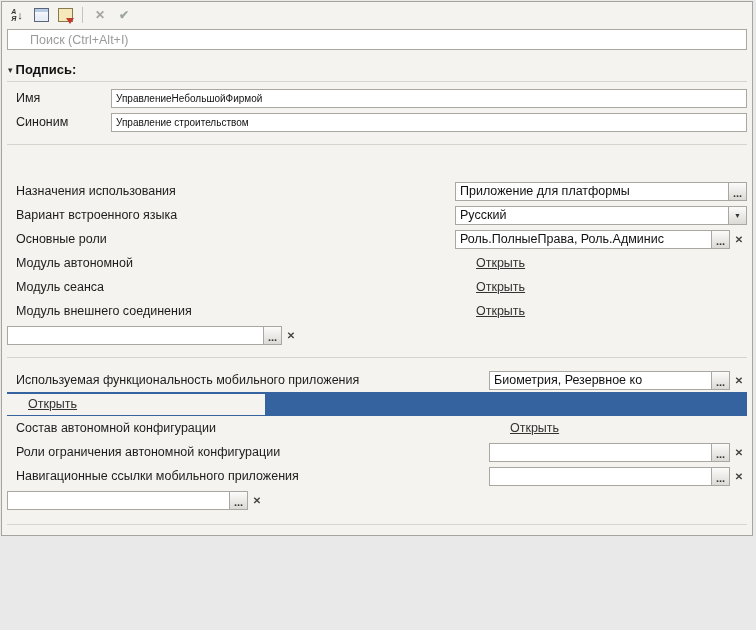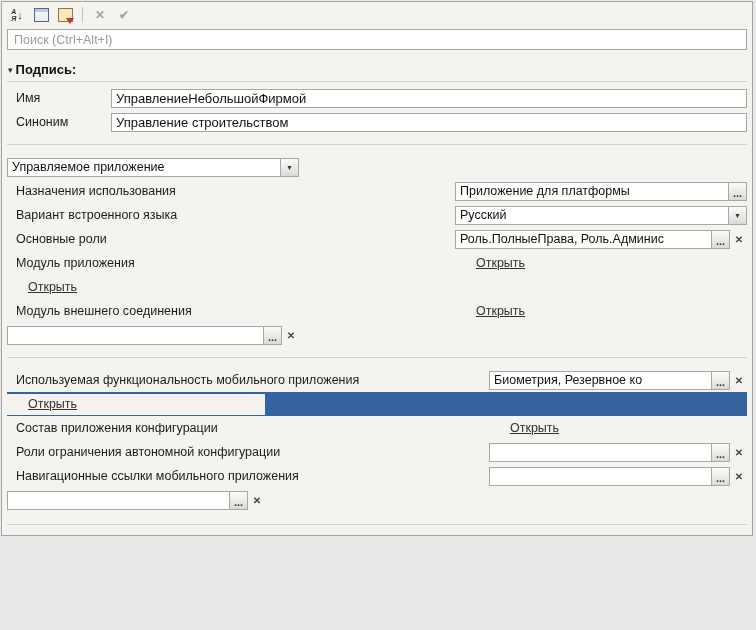--- a/index.html
+++ b/index.html
@@ -20,41 +20,41 @@
     box-shadow:inset 0 3px 0 #b8cbe4, inset 0 -3px 0 #e8eef6;}
   .imp-box{width:13px;height:12px;border:1px solid #8a7a4b;background:#f5e9bb;position:relative;}
   .imp-box::after{content:'';position:absolute;right:-2px;bottom:-3px;
     border-left:4px solid transparent;border-right:4px solid transparent;border-top:6px solid #c0392b;}
   .tb-divider{width:1px;height:16px;background:#c6c4bd;margin:0 3px;}
   .glyph-disabled{font-size:12px;font-weight:bold;color:#a3a3a3;}
   .glyph-check{font-size:12px;font-weight:bold;color:#9aa89a;}
 
   .search-wrap{padding:2px 5px 6px 5px;}
   .search{width:100%;box-sizing:border-box;height:21px;border:1px solid var(--border);
-    padding:0 6px;font-size:12.5px;color:#333;background:#fff;outline:none;}
+    padding:0 22px;font-size:12.5px;color:#333;background:#fff;outline:none;}
   .search::placeholder{color:#9b9b9b;}
 
   .content{padding:2px 5px 10px 5px;}
   .section-header{display:flex;align-items:center;gap:3px;height:23px;
     border-bottom:1px solid #d5d3cc;margin-bottom:4px;cursor:default;}
   .tri{font-size:9px;color:#333;padding-left:1px;}
   .section-title{font-weight:bold;font-size:13px;color:#111;}
 
   .row{display:flex;align-items:center;height:24px;}
   .label{font-size:12.5px;color:#1c1c1c;padding-left:9px;white-space:nowrap;overflow:hidden;}
   .group-top .label{width:95px;flex:none;}
   .group-top .control{flex:1;}
   .group-mid .label,.group-bottom .label{flex:1;}
   .group-mid .control{width:292px;flex:none;}
   .group-bottom .control{width:258px;flex:none;}
   .control{display:flex;align-items:center;height:21px;background:var(--panel-bg);}
 
   .field{flex:1;display:flex;align-items:stretch;height:19px;border:1px solid var(--border);
     background:#fff;box-sizing:border-box;overflow:hidden;}
-  input.field{padding:0 4px;font-size:13px;font-family:inherit;color:#111;outline:none;}
+  input.field{padding:0 4px;font-size:10px;font-family:inherit;color:#111;outline:none;}
   .val{flex:1;font-size:12.5px;color:#111;padding:0 4px;line-height:17px;white-space:nowrap;overflow:hidden;}
   .btn{width:17px;flex:none;display:flex;align-items:center;justify-content:center;
     border-left:1px solid var(--border);background:linear-gradient(#fbfbfb,#dcdad5);color:#333;cursor:default;}
   .btn.drop{font-size:7px;}
   .btn.dots{font-size:11px;font-weight:bold;line-height:6px;align-items:flex-end;padding-bottom:4px;}
   .clear{width:16px;flex:none;display:flex;align-items:center;justify-content:center;
     font-size:10px;font-weight:bold;color:#444;margin-left:1px;cursor:default;}
   .link{font-size:12.5px;color:#333;text-decoration:underline;padding-left:1px;cursor:pointer;margin-left:20px;}
 
   .row.selected{background:var(--sel);}
@@ -117,26 +117,20 @@
           <div class="control">
             <input class="field" type="text" value="Управление строительством" style="">
           </div>
         </div>
       </div>
 
     <hr class="group-sep">
 
     <div>
         <div class="row group-mid">
-          <div class="control">
-            <div class="field">
-              <span class="val">Управляемое приложение</span>
-              <span class="btn drop">▼</span>
-            </div>
-          </div>
         </div>
         <div class="row group-mid">
           <div class="label">Назначения использования</div>
           <div class="control">
             <div class="field">
               <span class="val">Приложение для платформы</span>
               <span class="btn dots">...</span>
             </div>
           </div>
         </div>
@@ -153,26 +147,27 @@
           <div class="label">Основные роли</div>
           <div class="control">
             <div class="field">
               <span class="val">Роль.ПолныеПрава, Роль.Админис</span>
               <span class="btn dots">...</span>
             </div>
             <span class="clear">✕</span>
           </div>
         </div>
         <div class="row group-mid">
-          <div class="label">Модуль приложения</div>
-          <div class="control">
-            <span class="link">Открыть</span>
-          </div>
-        </div>
-        <div class="row group-mid">
+          <div class="label">Модуль автономной</div>
+          <div class="control">
+            <span class="link">Открыть</span>
+          </div>
+        </div>
+        <div class="row group-mid">
+          <div class="label">Модуль сеанса</div>
           <div class="control">
             <span class="link">Открыть</span>
           </div>
         </div>
         <div class="row group-mid">
           <div class="label">Модуль внешнего соединения</div>
           <div class="control">
             <span class="link">Открыть</span>
           </div>
         </div>
@@ -199,21 +194,21 @@
             </div>
             <span class="clear">✕</span>
           </div>
         </div>
         <div class="row group-bottom selected">
           <div class="control">
             <span class="link">Открыть</span>
           </div>
         </div>
         <div class="row group-bottom">
-          <div class="label">Состав приложения конфигурации</div>
+          <div class="label">Состав автономной конфигурации</div>
           <div class="control">
             <span class="link">Открыть</span>
           </div>
         </div>
         <div class="row group-bottom">
           <div class="label">Роли ограничения автономной конфигурации</div>
           <div class="control">
             <div class="field">
               <span class="val"></span>
               <span class="btn dots">...</span>

